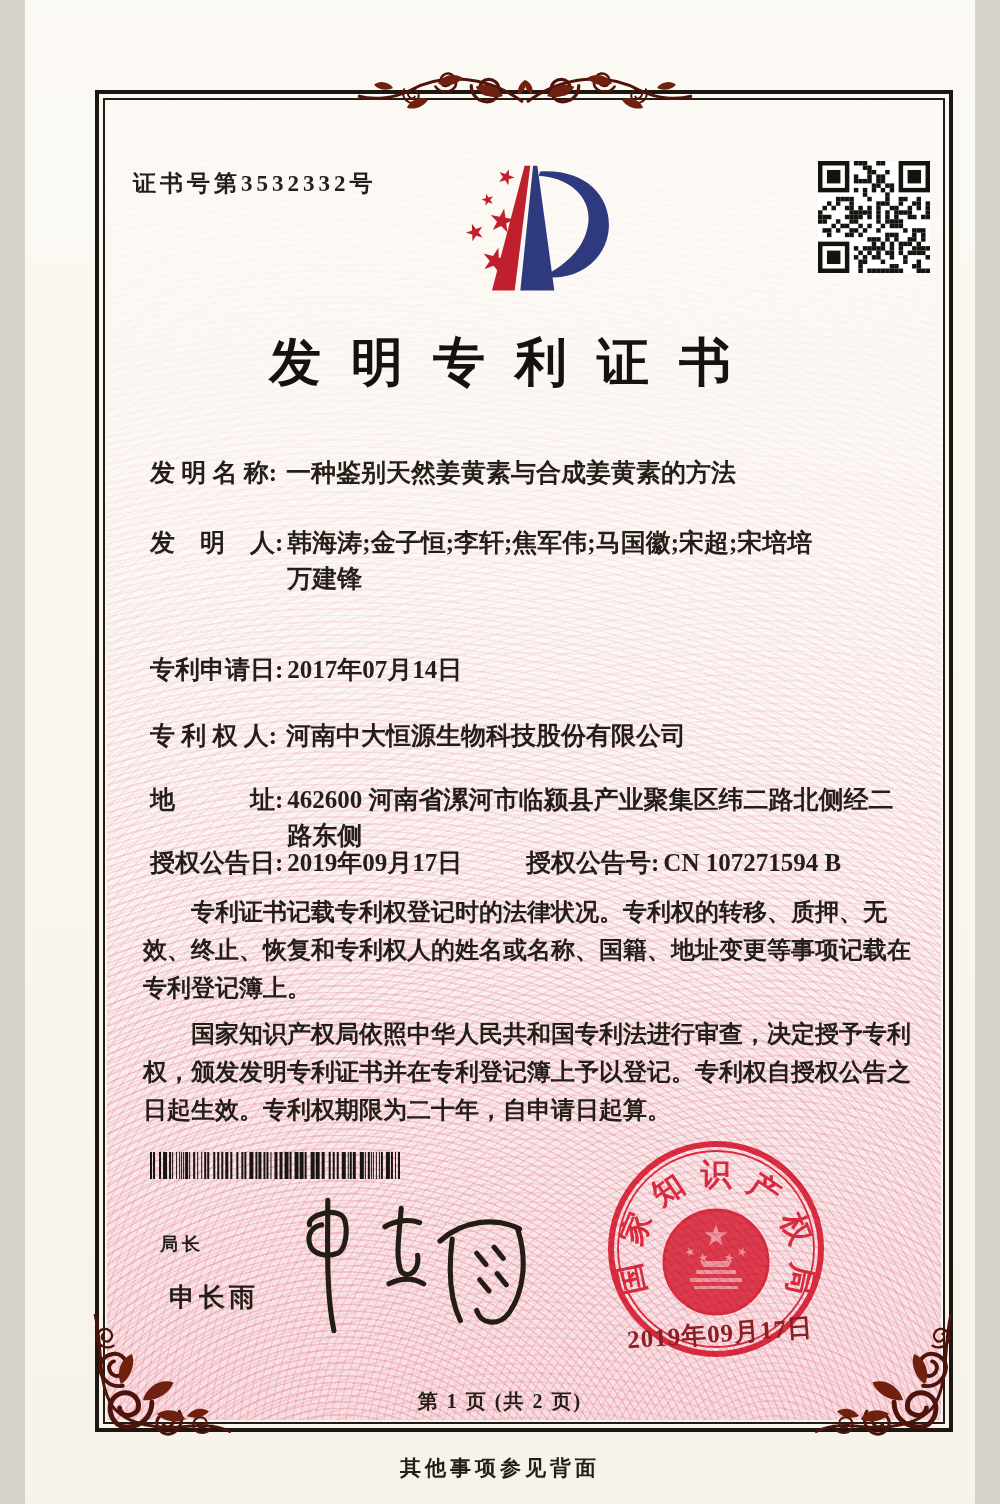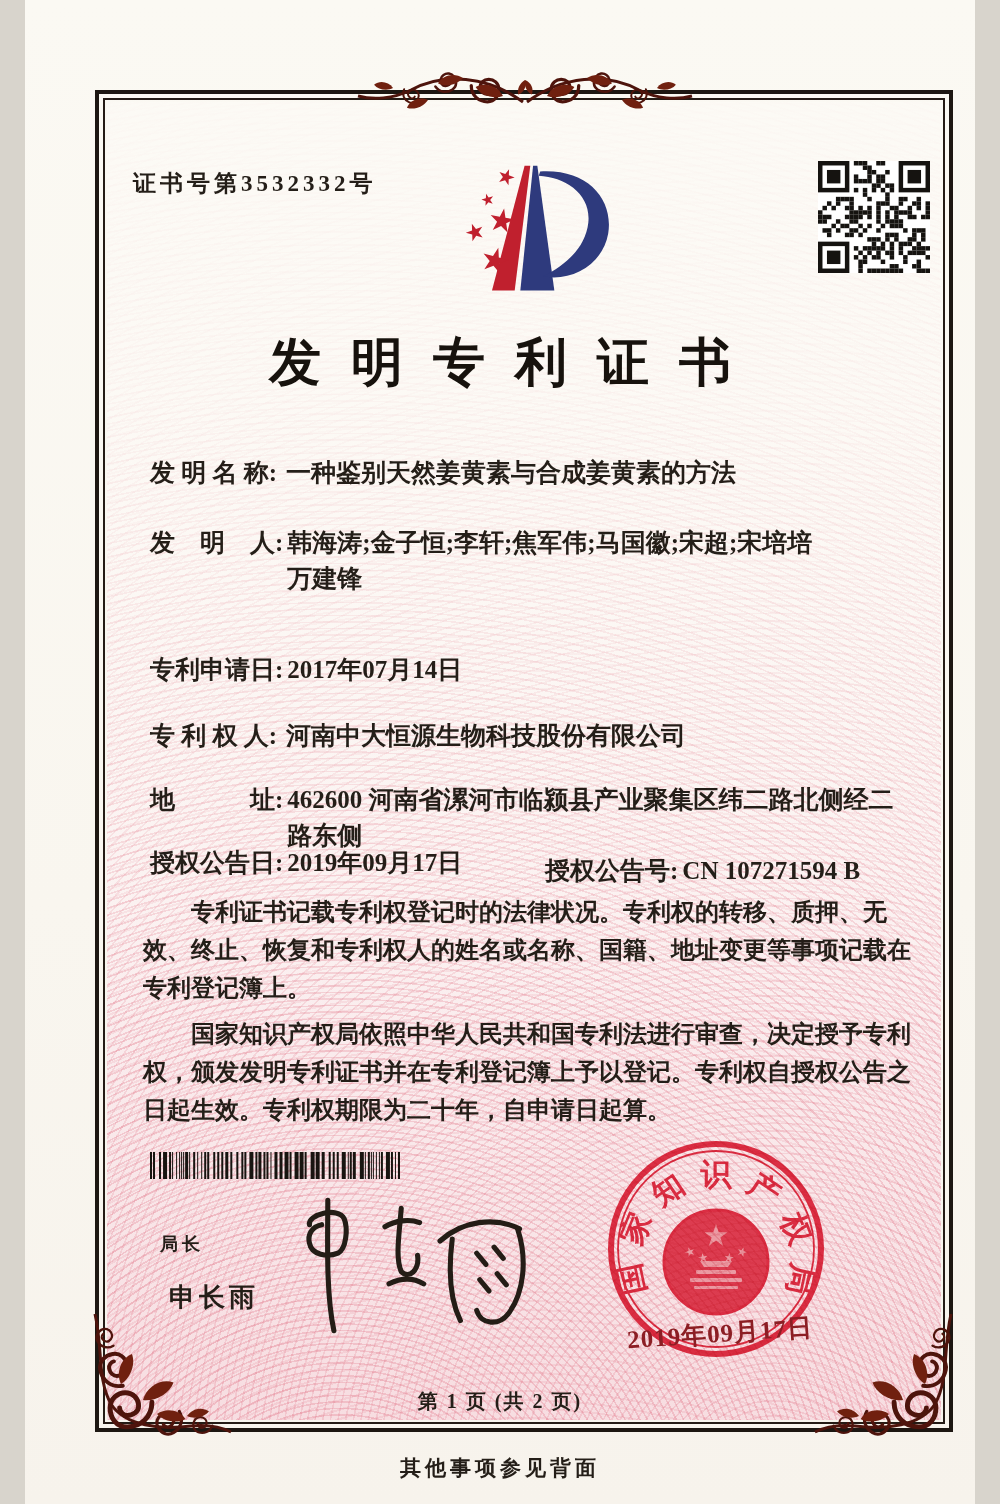--- a/index.html
+++ b/index.html
@@ -35,21 +35,21 @@
   .logo{position:absolute;left:433px;top:156px;width:170px;height:150px;}
   .qr{position:absolute;left:793px;top:161px;width:112px;height:112px;}
   .title{
     position:absolute;left:0;top:328px;width:100%;text-align:center;
     font-size:52px;font-weight:700;letter-spacing:30px;text-indent:30px;color:#17120d;
   }
   
   .row{position:absolute;left:125px;font-size:25px;line-height:36px;display:flex;align-items:flex-start;}
   .flabel{display:inline-block;min-width:132px;white-space:pre;font-weight:700;}
   .fvalue{font-weight:700;white-space:pre-line;margin-left:4px;}
-  .pair2{position:absolute;left:395px;top:0;display:flex;margin-top:8px;}
+  .pair2{position:absolute;left:376px;top:0;display:flex;}
   
   .body-text{position:absolute;left:118px;top:893px;width:772px;font-size:24px;line-height:38px;font-weight:700;}
   .body-text p{margin:0 0 8px 0;text-indent:2em;}
   
   .barcode{position:absolute;left:125px;top:1152px;width:256px;height:27px;}
   .signer-title{position:absolute;left:135px;top:1232px;font-size:18px;font-weight:700;letter-spacing:4px;}
   .signer-name{position:absolute;left:135px;top:1280px;font-size:26px;font-weight:700;letter-spacing:4px;margin-left:9px;}
   .signature{position:absolute;left:262px;top:1190px;width:255px;height:153px;}
   .seal-svg{position:absolute;left:580px;top:1138px;width:222px;height:222px;mix-blend-mode:multiply;opacity:.95;}
   .seal-chars text{fill:#e02840;font-size:31px;font-weight:700;text-anchor:middle;

